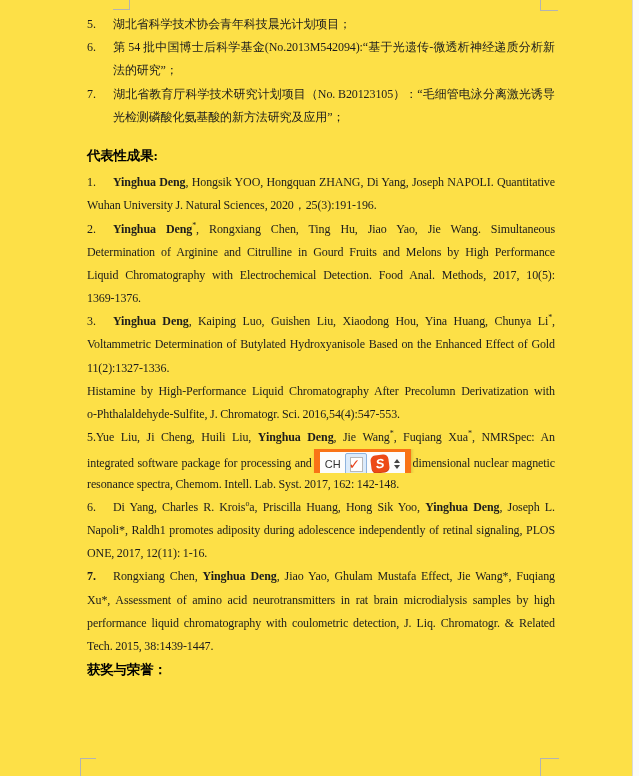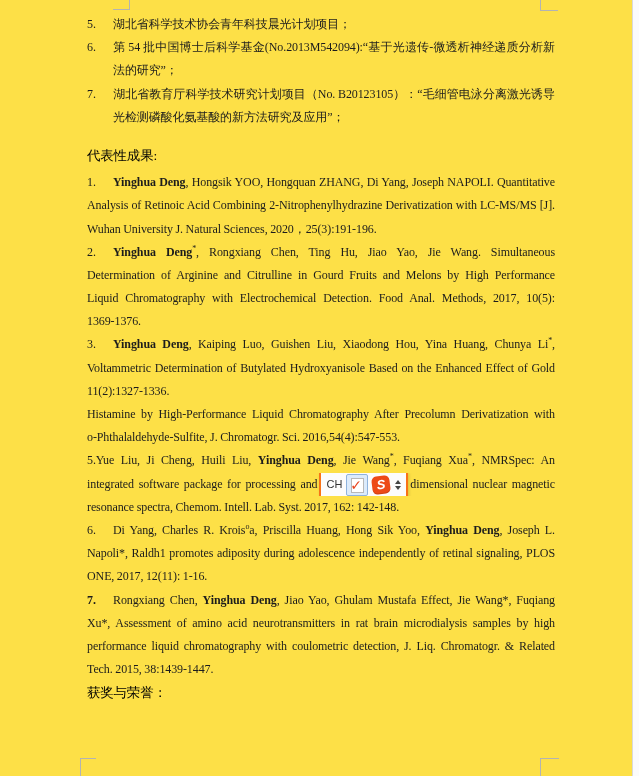--- a/index.html
+++ b/index.html
@@ -26,30 +26,30 @@
   .line{
     height:23.2px;line-height:23.2px;overflow:hidden;
     text-align:justify;text-align-last:justify;
   }
   .line.left{text-align:left;text-align-last:left;}
   .line.cont{padding-left:26px;} 
   .num{display:inline-block;width:26px;}
   .b{font-weight:700;}
   sup{font-size:8px;line-height:0;}
   .heading{
-    font-weight:400;font-size:13.4px;color:#000;
+    font-weight:700;font-size:13.4px;color:#000;
     height:23.2px;line-height:23.2px;text-align:left;
   }
   .heading.h-top{margin-top:15px;margin-bottom:4px;}
   .heading.h-bottom{}
 
   
   .ime{
     display:inline-flex;align-items:center;gap:4px;height:24px;padding:0 5px;
-    background:#fcfcfc;border:2px solid #f97316;box-shadow:1px 2px 3px rgba(0,0,0,0.14);
+    background:#fcfcfc;border:6px solid #f97316;box-shadow:1px 2px 3px rgba(0,0,0,0.14);
     vertical-align:middle;position:relative;z-index:3;margin:-3px 2px;
     font-family:"Liberation Sans","DejaVu Sans",sans-serif;
     text-align:left;text-align-last:left;
   }
   .ime-lang{font-size:11px;color:#333;letter-spacing:0;word-spacing:0;}
   .ime-hw{
     width:20px;height:20px;background:#dcebfb;border:1px solid #8fb3dd;border-radius:2px;
     position:relative;display:inline-block;
   }
   .ime-hw .hw-page{position:absolute;left:4px;top:3px;width:11px;height:13px;background:#fff;border:1px solid #b8b8b8;}
@@ -76,21 +76,20 @@
         <div class="line"><span class="num">6.</span><span>第 54 批中国博士后科学基金(No.2013M542094):“基于光遗传-微透析神经递质分析新方</span></div>
         <div class="line left cont"><span>法的研究”；</span></div>
       </div>
       <div>
         <div class="line"><span class="num">7.</span><span>湖北省教育厅科学技术研究计划项目（No. B20123105）：“毛细管电泳分离激光诱导荧</span></div>
         <div class="line left cont"><span>光检测磷酸化氨基酸的新方法研究及应用”；</span></div>
       </div>
       <div class="heading h-top">代表性成果:</div>
       <div>
         <div class="line"><span class="num">1.</span><span class="b">Yinghua Deng</span><span>, Hongsik YOO, Hongquan ZHANG, Di Yang, Joseph NAPOLI. Quantitative</span></div>
-        <div class="line"><span>Analysis of Retinoic Acid Combining 2-Nitrophenylhydrazine Derivatization with LC-MS/MS [J].</span></div>
         <div class="line left"><span>Wuhan University J. Natural Sciences, 2020，25(3):191-196.</span></div>
       </div>
       <div>
         <div class="line"><span class="num">2.</span><span class="b">Yinghua Deng</span><sup>*</sup><span>, Rongxiang Chen, Ting Hu, Jiao Yao, Jie Wang. Simultaneous</span></div>
         <div class="line"><span>Determination of Arginine and Citrulline in Gourd Fruits and Melons by High Performance</span></div>
         <div class="line"><span>Liquid Chromatography with Electrochemical Detection. Food Anal. Methods, 2017, 10(5):</span></div>
         <div class="line left"><span>1369-1376.</span></div>
       </div>
       <div>
         <div class="line"><span class="num">3.</span><span class="b">Yinghua Deng</span><span>, Kaiping Luo, Guishen Liu, Xiaodong Hou, Yina Huang, Chunya Li</span><sup>*</sup><span>,</span></div>

